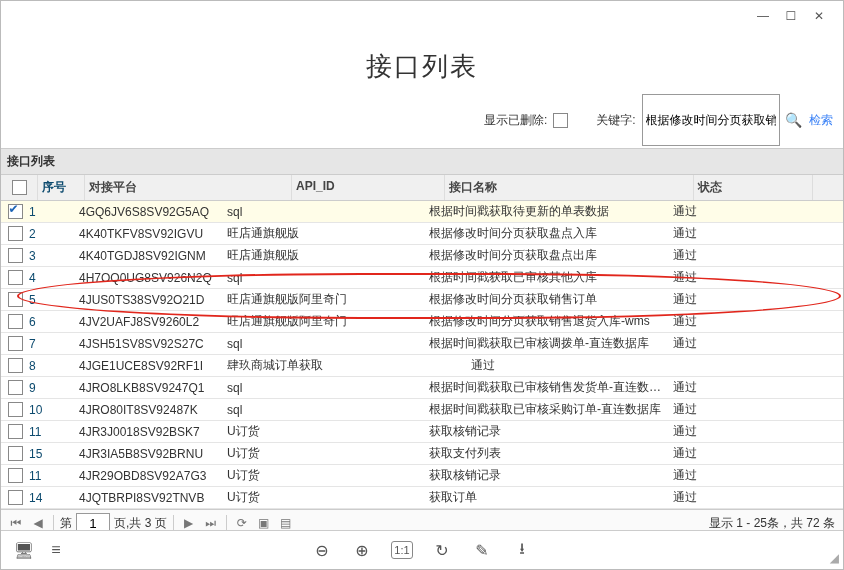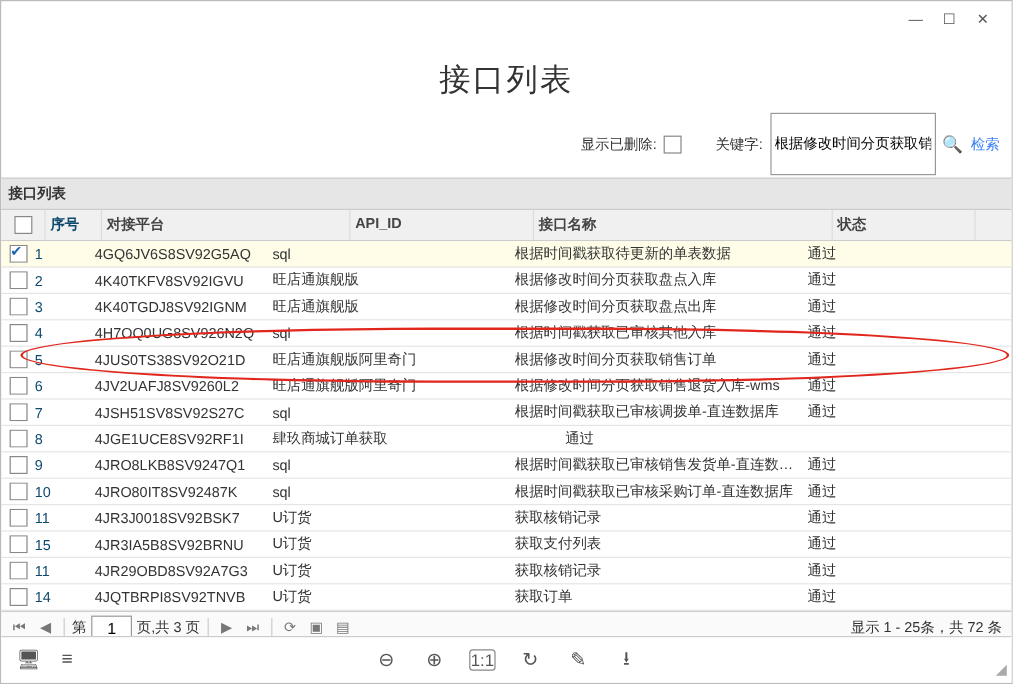--- a/index.html
+++ b/index.html
@@ -238,19 +238,19 @@
     <div class="pgsummary">显示 1 - 25条，共 72 条</div>
   </div>
 
   <div class="bottombar">
     <div class="leftgrp">
       <div class="bicn">🖥</div>
       <div class="bicn">≡</div>
     </div>
     <div class="bicn">⊖</div>
     <div class="bicn">⊕</div>
-    <div class="bicn" style="border:1px solid #888;border-radius:3px;font-size:14px;width:20px;height:16px;">1:1</div>
+    <div class="bicn" style="border:1px solid #888;border-radius:3px;font-size:11px;width:20px;height:16px;">1:1</div>
     <div class="bicn">↻</div>
     <div class="bicn">✎</div>
     <div class="bicn">⭳</div>
   </div>
   <div class="resize">◢</div>
 </div>
 
 </body></html>

